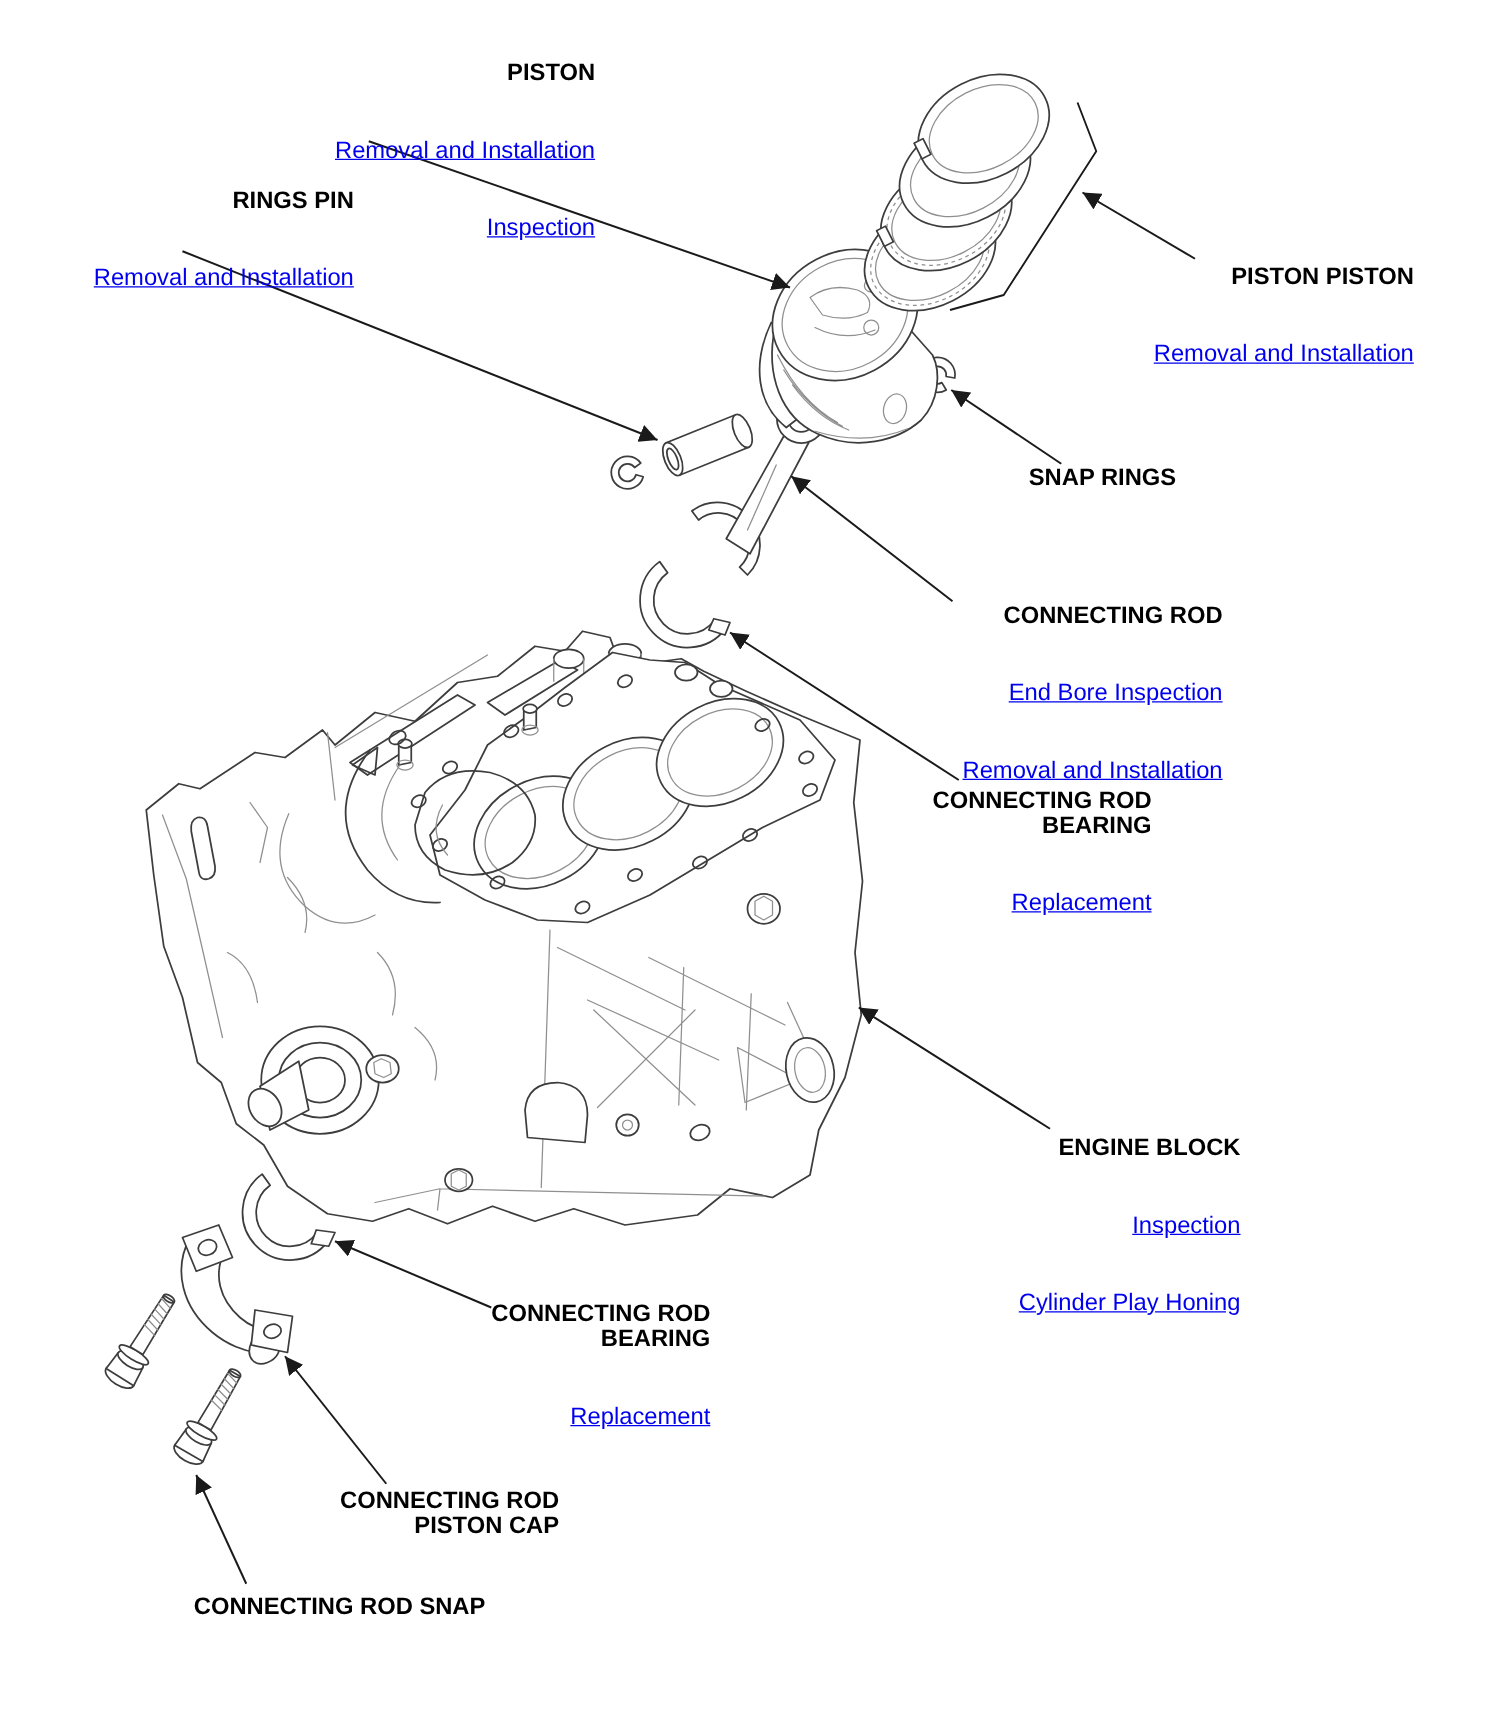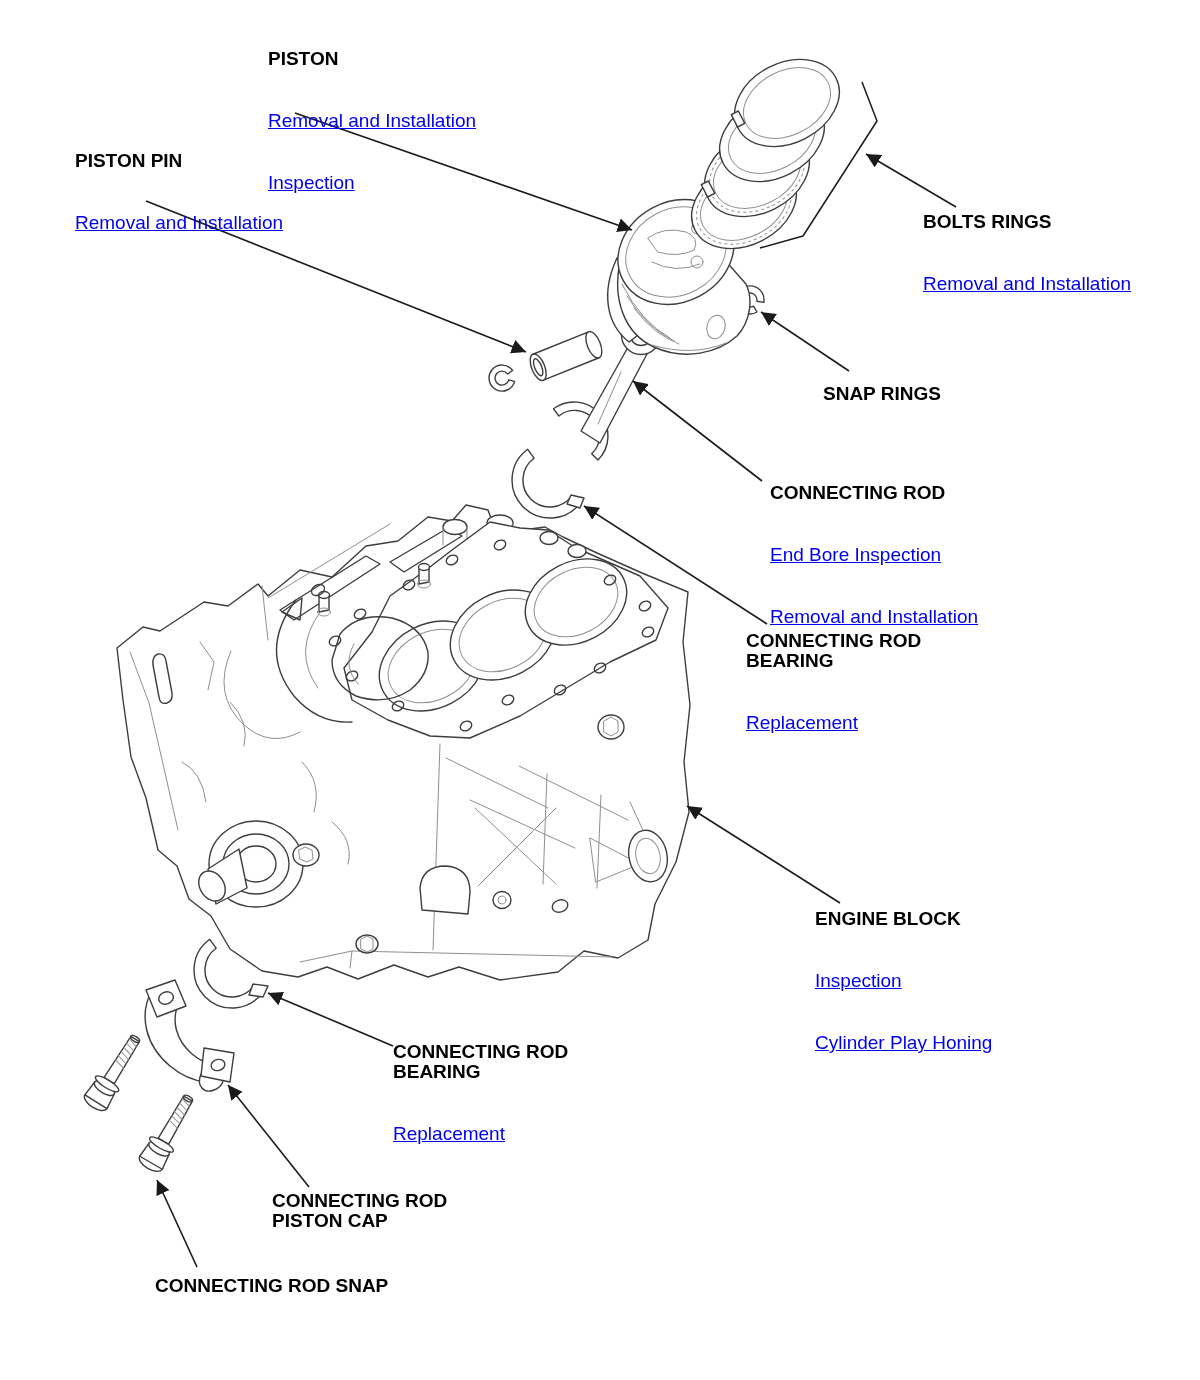--- a/index.html
+++ b/index.html
@@ -8,21 +8,21 @@
   html,body{margin:0;padding:0;background:#fff;}
   .stage{position:relative;width:1200px;height:1380px;background:#fff;overflow:hidden;
          font-family:"Liberation Sans", sans-serif;}
   svg.art{position:absolute;left:0;top:0;}
   .k {stroke:var(--line);stroke-width:1.4;fill:none;stroke-linecap:round;stroke-linejoin:round;}
   .kf{stroke:var(--line);stroke-width:1.4;fill:#ffffff;stroke-linejoin:round;}
   .kt{stroke:#8f8f8f;stroke-width:1;fill:none;stroke-linecap:round;stroke-linejoin:round;}
   .kd{stroke:#8f8f8f;stroke-width:1;fill:none;stroke-dasharray:3 3;}
   .leader{stroke:var(--leader);stroke-width:1.6;fill:none;}
   .bracket{stroke:var(--leader);stroke-width:1.5;fill:none;stroke-linejoin:round;}
-  .label{position:absolute;font-size:19px;line-height:20px;color:var(--ink);}
+  .label{position:absolute;font-size:19px;line-height:20px;color:var(--ink);text-align:right;}
   .label .hd{font-weight:bold;white-space:nowrap;}
   .label a.lk{display:block;font-weight:normal;color:var(--link);
               text-decoration:underline;white-space:nowrap;cursor:pointer;margin-top:42px;}
 </style>
 </head>
 <body>
 
 <div class="stage">
 
 <svg class="art" width="1200" height="1380" viewBox="0 0 1200 1380">
@@ -203,30 +203,30 @@
   </g>
 </svg>
 
 <div class="label" style="left:268px;top:49px">
   <div class="hd">PISTON</div>
   <a class="lk" href="#">Removal and Installation</a>
   <a class="lk" href="#">Inspection</a>
 </div>
 
 <div class="label" style="left:75px;top:151px">
-  <div class="hd">PISTON PIN</div>
+  <div class="hd">RINGS PIN</div>
   <a class="lk" href="#">Removal and Installation</a>
 </div>
 
 <div class="label" style="left:923px;top:212px">
-  <div class="hd">BOLTS RINGS</div>
-  <a class="lk" href="#">Removal and Installation</a>
-</div>
-
-<div class="label" style="left:823px;top:384px">
+  <div class="hd">PISTON PISTON</div>
+  <a class="lk" href="#">Removal and Installation</a>
+</div>
+
+<div class="label" style="left:823px;top:373px">
   <div class="hd">SNAP RINGS</div>
 </div>
 
 <div class="label" style="left:770px;top:483px">
   <div class="hd">CONNECTING ROD</div>
   <a class="lk" href="#">End Bore Inspection</a>
   <a class="lk" href="#">Removal and Installation</a>
 </div>
 
 <div class="label" style="left:746px;top:631px">

